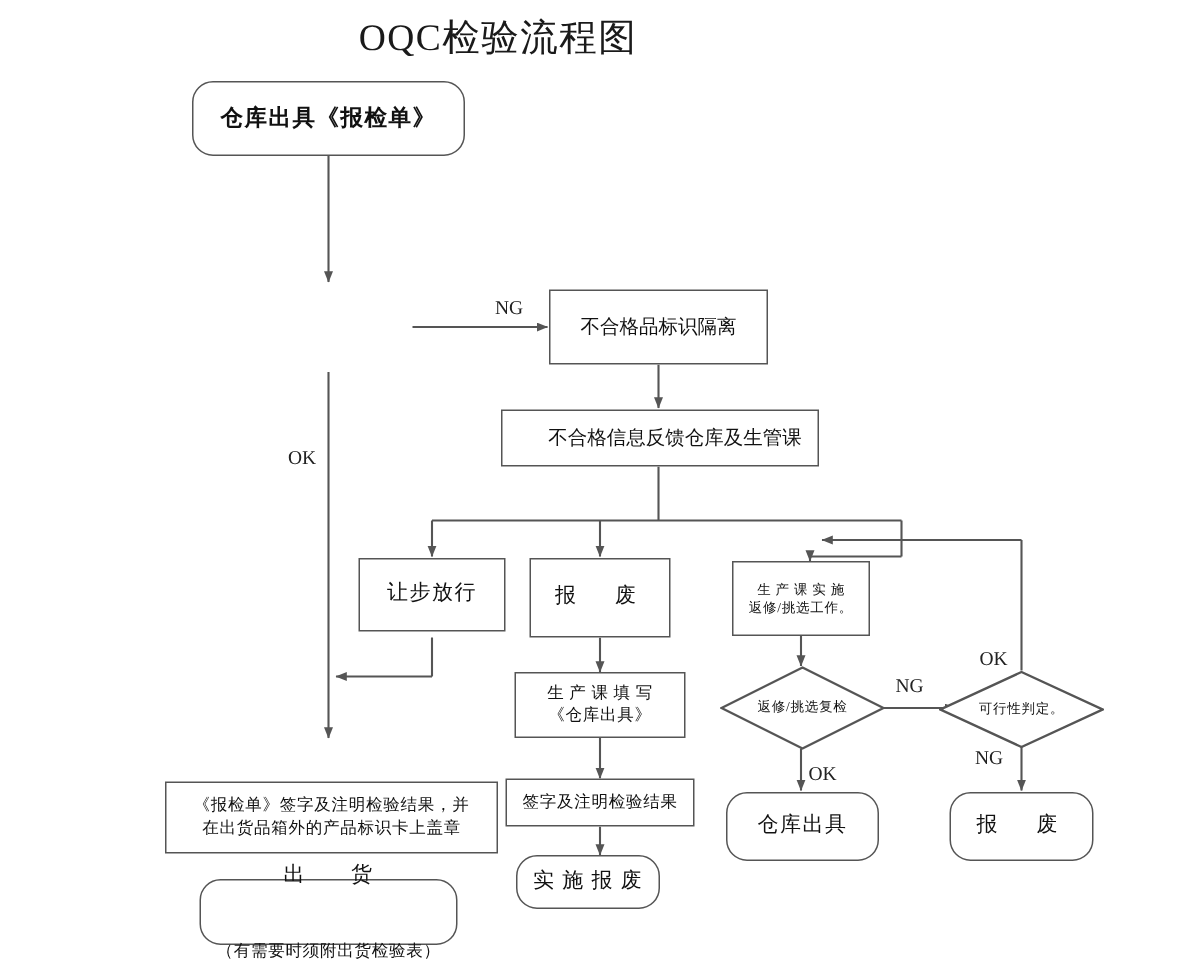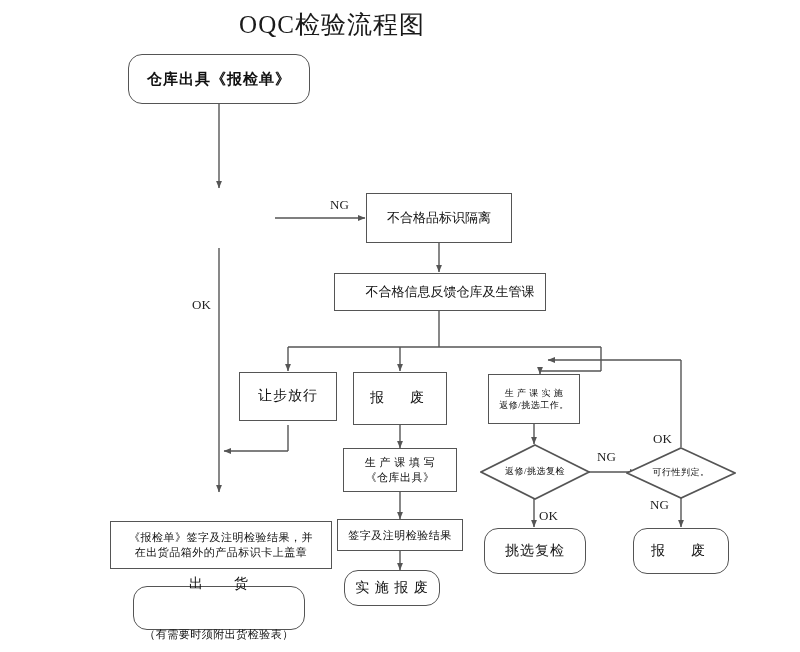--- a/index.html
+++ b/index.html
@@ -189,21 +189,21 @@
   </div>
 
   <div class="diamond-wrap" style="left:626px; top:447px; width:110px; height:52px;">
     <svg class="diamond-shape" viewBox="0 0 110 52" preserveAspectRatio="none">
       <polygon points="55,1 109,26 55,51 1,26" fill="#fff" stroke="#555" stroke-width="1.6" vector-effect="non-scaling-stroke"></polygon>
     </svg>
     <div class="diamond-label l5">可行性判定。</div>
   </div>
 
   <div class="node round" style="left:484px; top:528px; width:102px; height:46px;">
-    <div class="l2">挑选复检</div>
+    <div class="l2">仓库出具</div>
   </div>
 
   <div class="node round" style="left:633px; top:528px; width:96px; height:46px;">
     <div class="l2 sp">报　废</div>
   </div>
 
   <div class="node rect" style="left:110px; top:493px; width:222px; height:48px;margin-top:28px;">
     <div class="l4">《报检单》签字及注明检验结果，并</div>
     <div class="l4">在出货品箱外的产品标识卡上盖章</div>
   </div>

